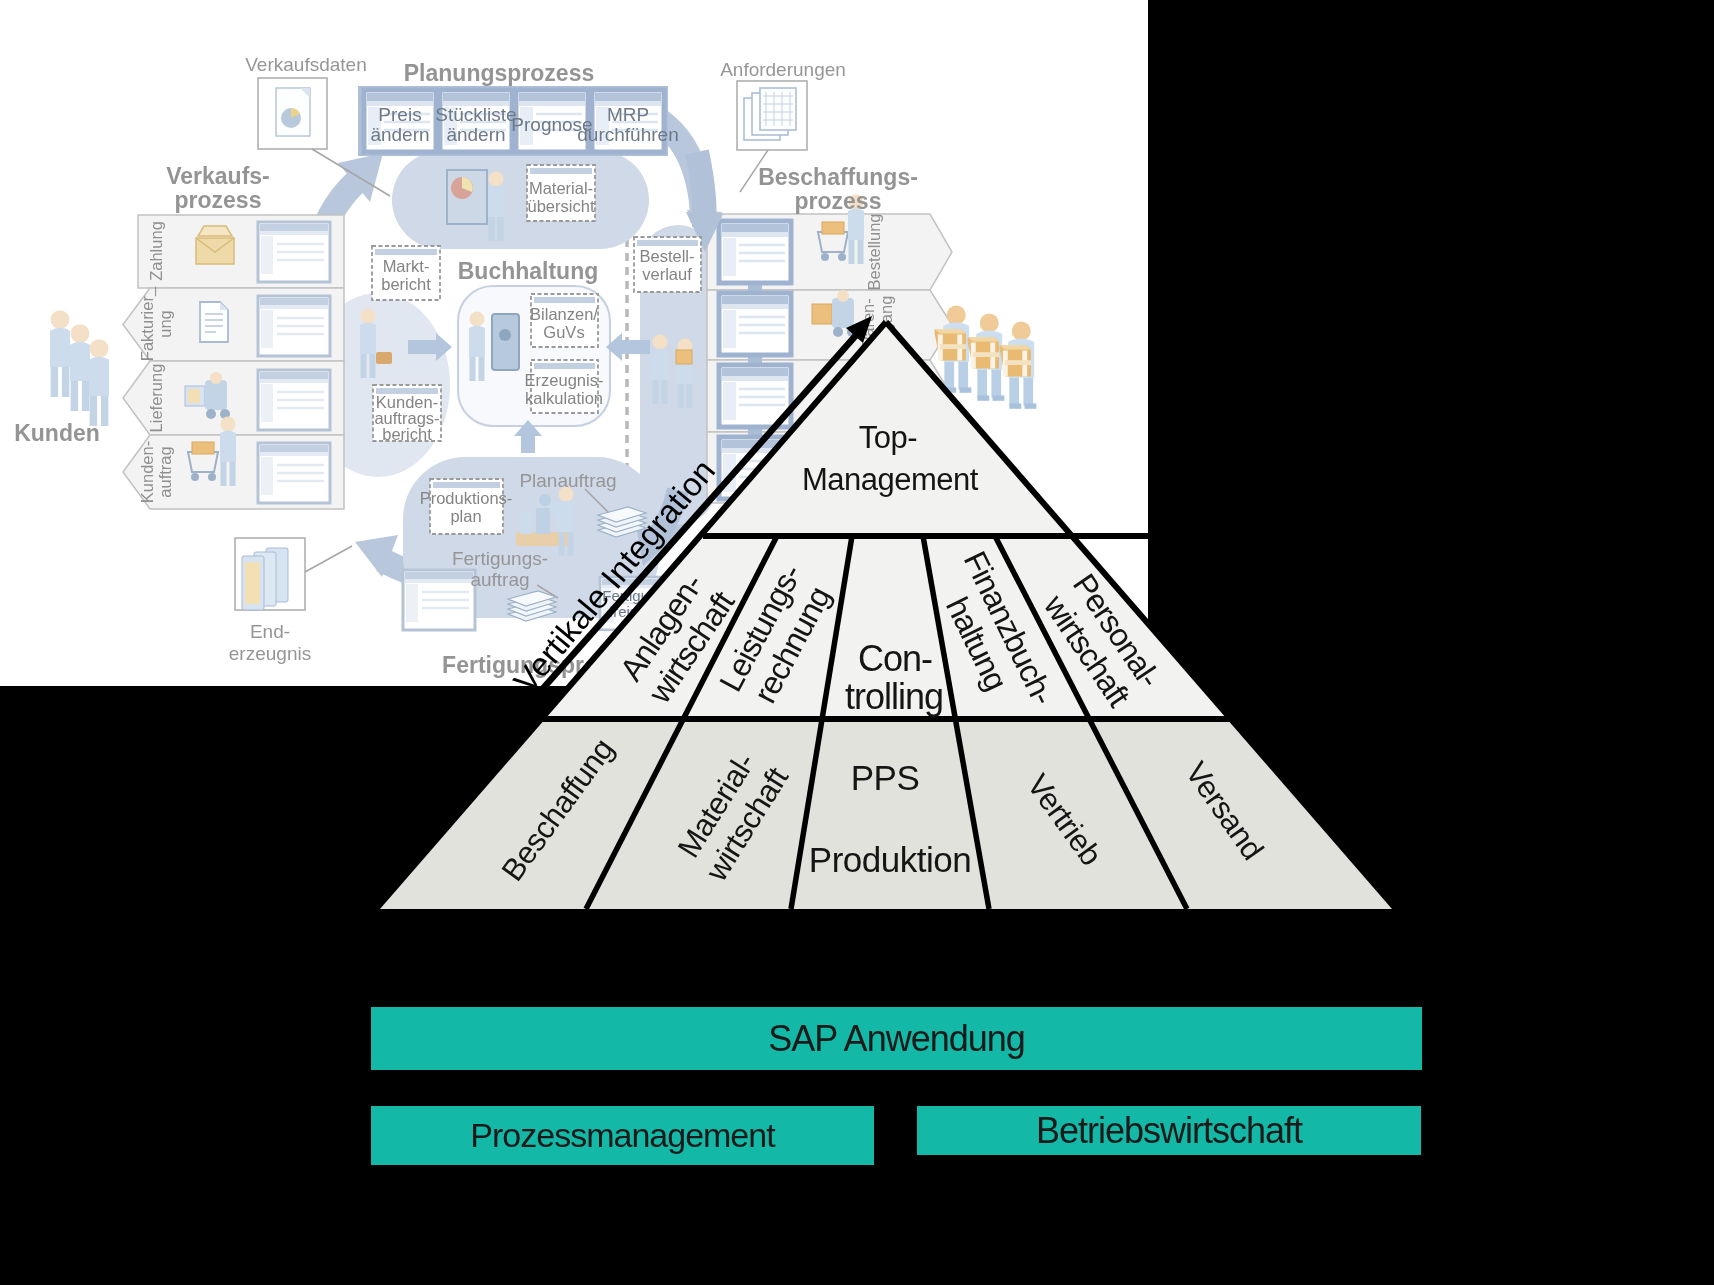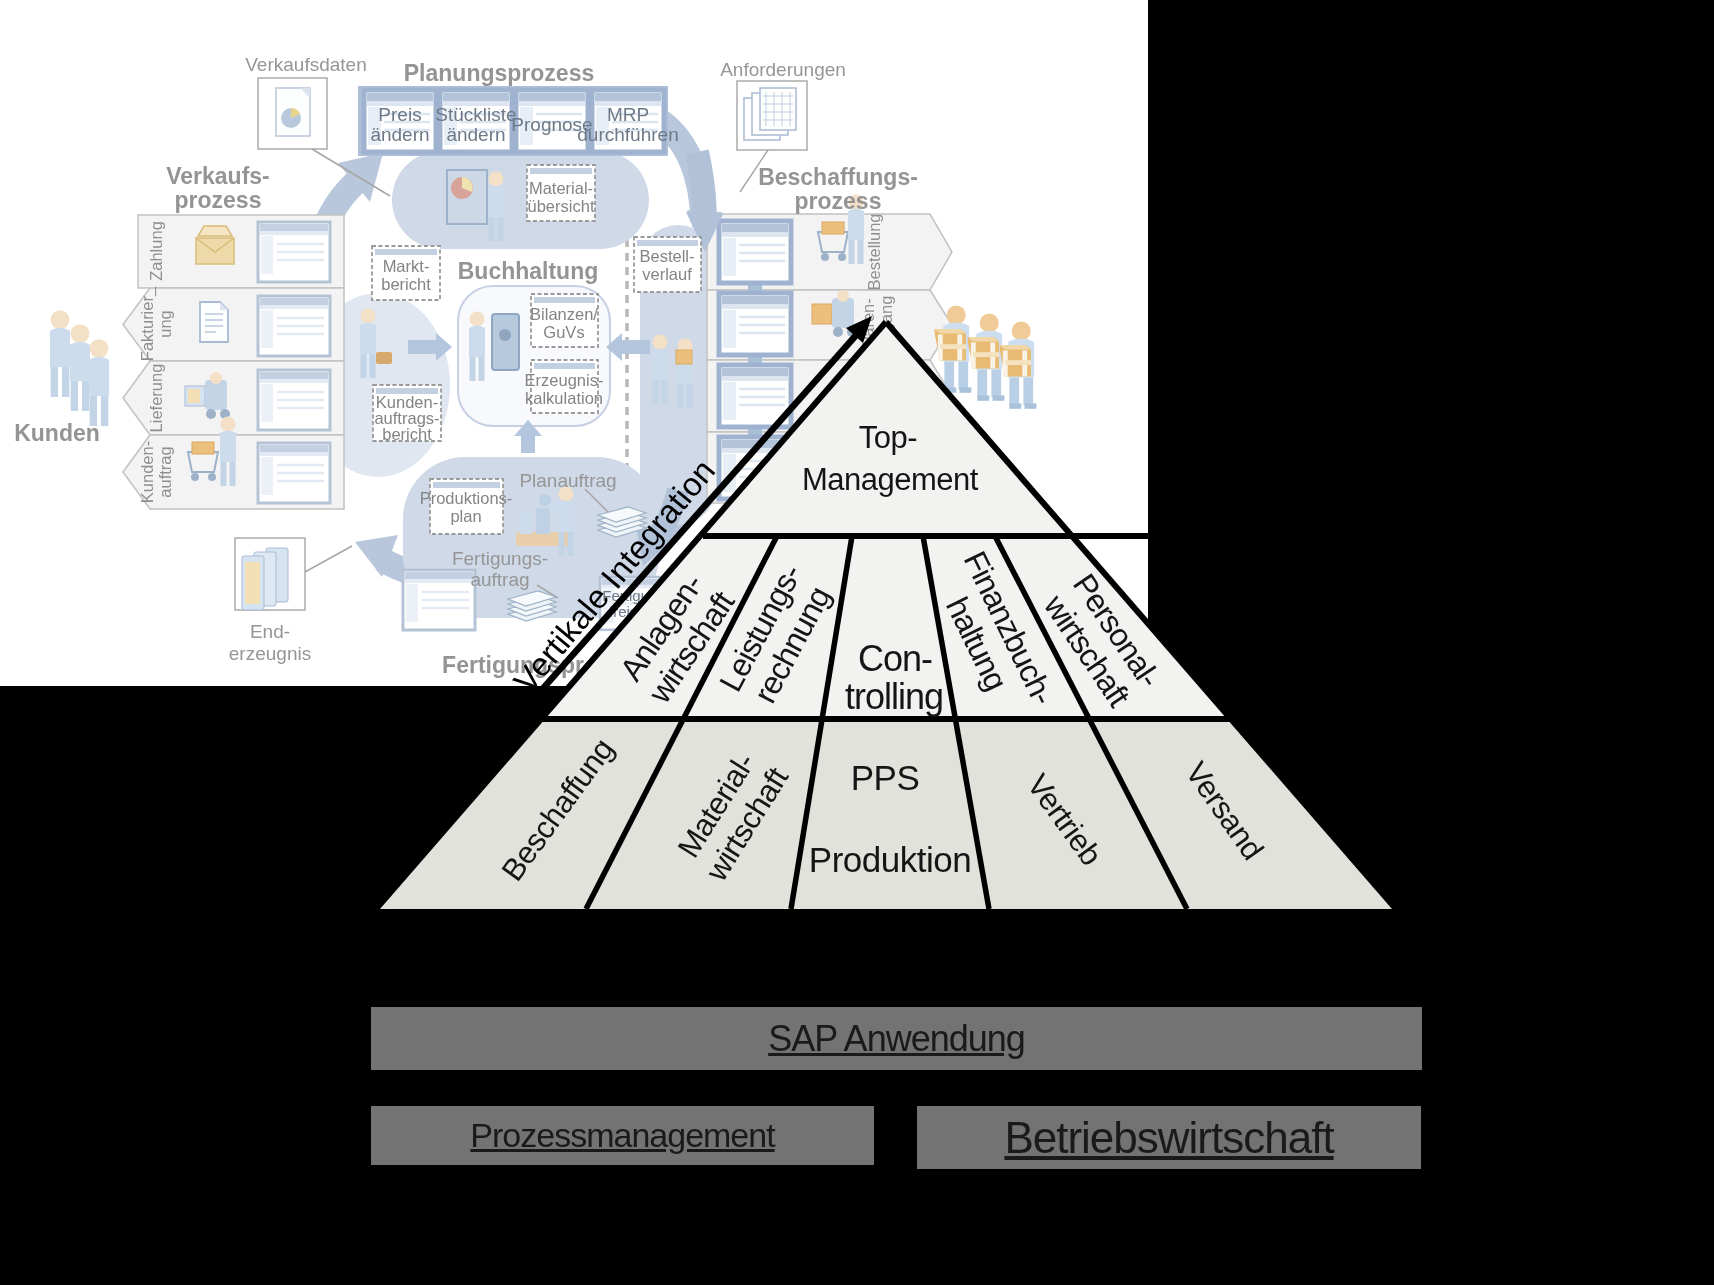--- a/index.html
+++ b/index.html
@@ -1,20 +1,20 @@
 <!DOCTYPE html>
 <html><head>
 <meta charset="utf-8">
 <style>
   html,body{margin:0;padding:0;background:#000;}
   body{width:1714px;height:1285px;position:relative;overflow:hidden;
        font-family:"Liberation Sans",sans-serif;}
   #bg{position:absolute;left:0;top:0;width:1148px;height:686px;background:#fff;overflow:hidden;}
-  .bar{position:absolute;background:#737373;color:#1a1a1a;display:flex;
-       align-items:center;justify-content:center;letter-spacing:-1px;text-decoration:underline;}
+  .bar{position:absolute;background:#14b8a6;color:#1a1a1a;display:flex;
+       align-items:center;justify-content:center;letter-spacing:-1px;}
 </style>
 </head>
 <body>
 <div id="bg">
 <svg width="1148" height="686" viewBox="0 0 1148 686" font-family="Liberation Sans, sans-serif">
 <defs>
 <g id="winB">
   <rect x="0" y="0" width="72" height="62" fill="#ffffff" stroke="#9fb3d1" stroke-width="5"></rect>
   <rect x="3" y="3" width="66" height="8" fill="#b3c4da"></rect>
   <rect x="3" y="11" width="66" height="5" fill="#dde6f0"></rect>
@@ -382,13 +382,13 @@
 </g>
 <g fill="#151515" font-size="35" text-anchor="middle" letter-spacing="-0.5">
   <text x="885" y="790">PPS</text>
   <text x="890" y="872">Produktion</text>
 </g>
 <text transform="translate(630,589) rotate(-50)" fill="#000" font-size="33" text-anchor="middle" y="-9">Vertikale Integration</text>
 </svg>
 
 <div class="bar" style="left:371px;top:1007px;width:1051px;height:63px;font-size:36px;">SAP Anwendung</div>
 <div class="bar" style="left:371px;top:1106px;width:503px;height:59px;font-size:34px;">Prozessmanagement</div>
-<div class="bar" style="left:917px;top:1106px;width:504px;height:63px;font-size:44px;">Betriebswirtschaft</div>
+<div class="bar" style="left:917px;top:1106px;width:504px;height:49px;font-size:36px;">Betriebswirtschaft</div>
 
 </body></html>

